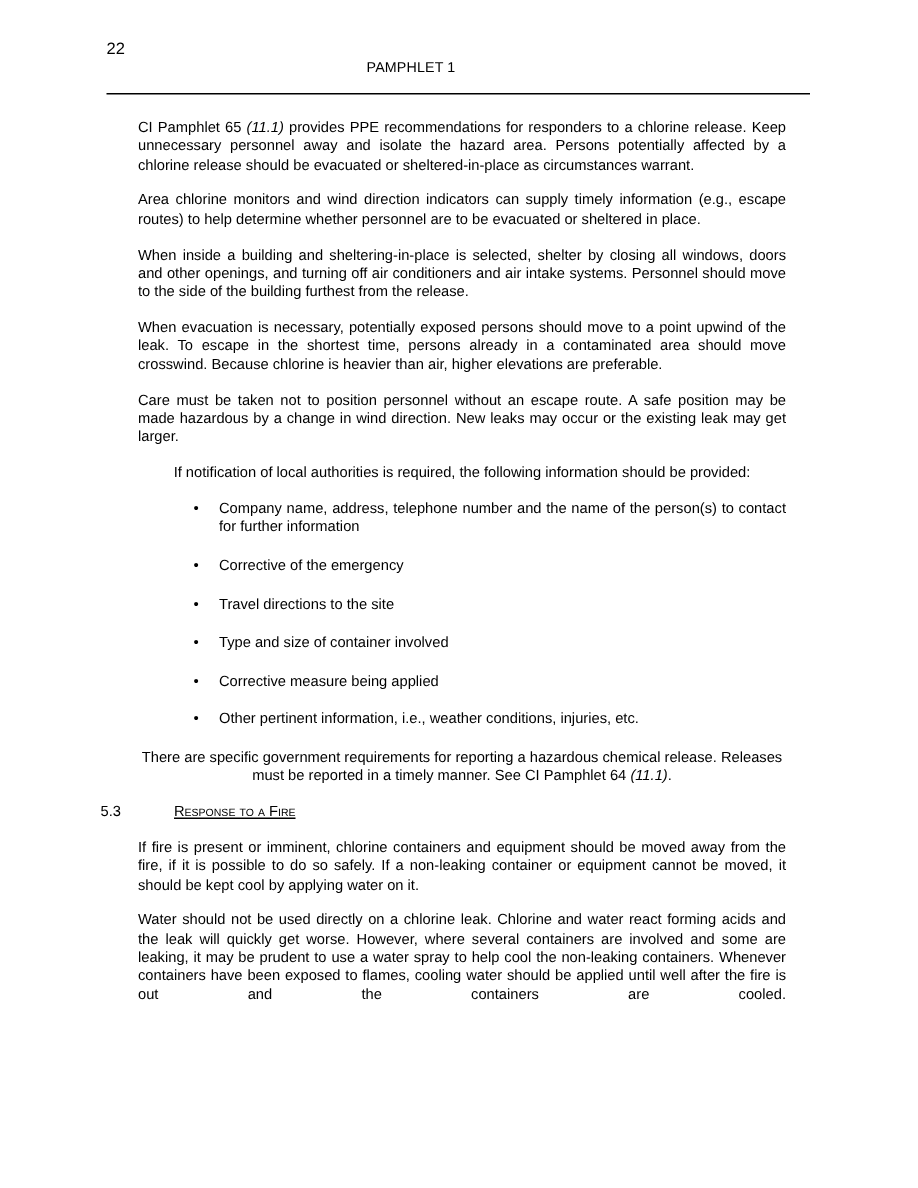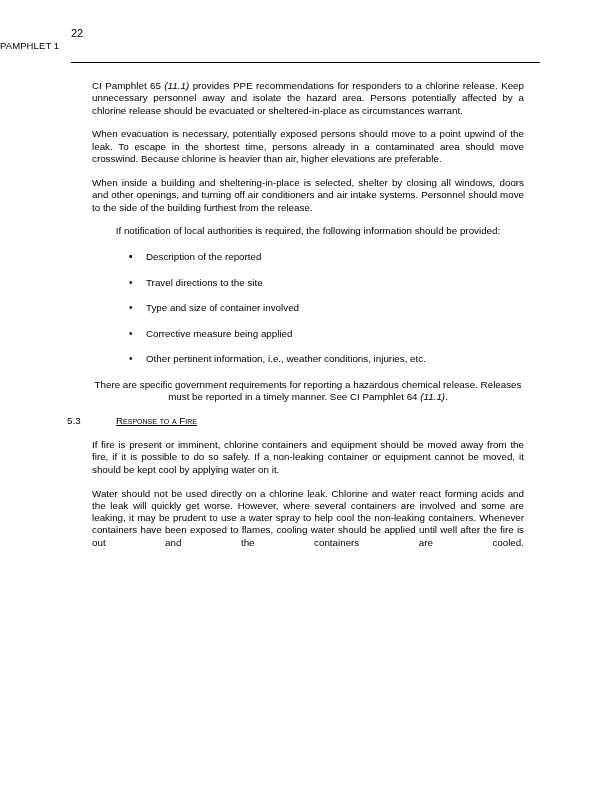--- a/index.html
+++ b/index.html
@@ -6,21 +6,21 @@
     body {
       width: 612px; height: 792px; position: relative; overflow: hidden;
       font-family: "Liberation Sans", sans-serif; color: #000;
     }
     .page-number {
       position: absolute; left: 71px; top: 24px;
       font-size: 11px; line-height: 18px;
     }
     .running-head {
       position: absolute; left: 0; width: 500px; top: 40px;
-      text-align: left; font-size: 9.5px; line-height: 12px; letter-spacing: 0.1px;
+      text-align: center; font-size: 9.5px; line-height: 12px; letter-spacing: 0.1px; padding-left: 24px;
     }
     .rule {
       position: absolute; left: 71px; width: 469px; top: 62px; height: 0;
       border-top: 1px solid #000;
     }
     .content {
       position: absolute; left: 92px; width: 432px; top: 80px;
       font-size: 9.8px; line-height: 12.3px;
     }
     .content p {
@@ -55,31 +55,33 @@
 <div>
   <div class="page-number">22</div>
   <div class="running-head">PAMPHLET 1</div>
   <div class="rule"></div>
 </div>
 
 <div class="content">
 
   <p><span>CI Pamphlet 65 </span><span class="cite">(11.1)</span><span> provides PPE recommendations for responders to a chlorine release.  Keep unnecessary personnel away and isolate the hazard area.  Persons potentially affected by a chlorine release should be evacuated or sheltered-in-place as circumstances warrant.</span></p>
 
+  <p>Area chlorine monitors and wind direction indicators can supply timely information (e.g., escape routes) to help determine whether personnel are to be evacuated or sheltered in place.</p>
+
+  <p>When inside a building and sheltering-in-place is selected, shelter by closing all windows, doors and other openings, and turning off air conditioners and air intake systems.  Personnel should move to the side of the building furthest from the release.</p>
 
   <p>When evacuation is necessary, potentially exposed persons should move to a point upwind of the leak.  To escape in the shortest time, persons already in a contaminated area should move crosswind.  Because chlorine is heavier than air, higher elevations are preferable.</p>
 
-  <p>When inside a building and sheltering-in-place is selected, shelter by closing all windows, doors and other openings, and turning off air conditioners and air intake systems.  Personnel should move to the side of the building furthest from the release.</p>
-
+  <p>Care must be taken not to position personnel without an escape route.  A safe position may be made hazardous by a change in wind direction.  New leaks may occur or the existing leak may get larger.</p>
 
   <p class="no-justify">If notification of local authorities is required, the following information should be provided:</p>
 
   <ul class="bullets">
-    <li><span class="bullet">•</span></li>
-    <li><span class="bullet">•</span><span>Description of the reported</span></li>
+    <li><span class="bullet">•</span><span>Company name, address, telephone number and the name of the person(s) to contact for further information</span></li>
+    <li><span class="bullet">•</span><span>Corrective of the emergency</span></li>
     <li><span class="bullet">•</span><span>Travel directions to the site</span></li>
     <li><span class="bullet">•</span><span>Type and size of container involved</span></li>
     <li><span class="bullet">•</span><span>Corrective measure being applied</span></li>
     <li><span class="bullet">•</span><span>Other pertinent information, i.e., weather conditions, injuries, etc.</span></li>
   </ul>
 
   <p class="no-justify"><span>There are specific government requirements for reporting a hazardous chemical release. Releases must be reported in a timely manner. See CI Pamphlet 64 </span><span class="cite">(11.1)</span><span>.</span></p>
 
   <div class="section-heading">
     <span class="sec-num">5.3</span>

